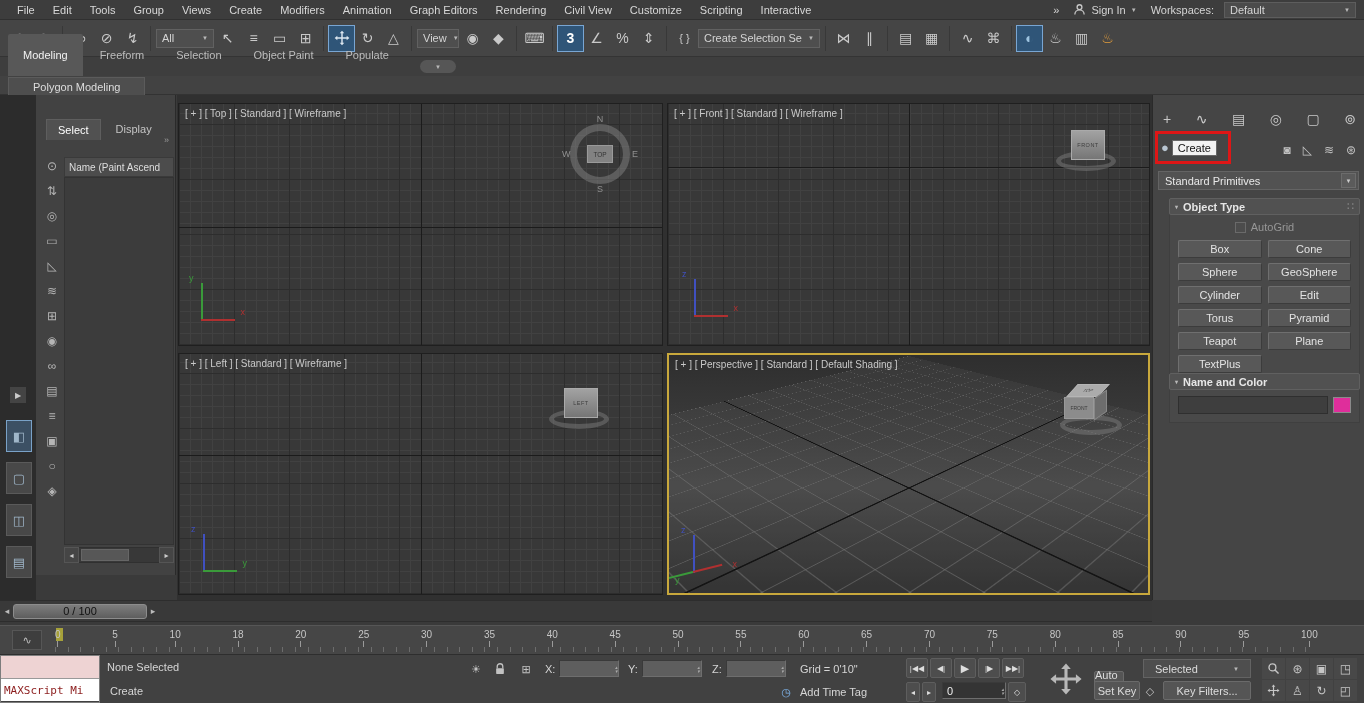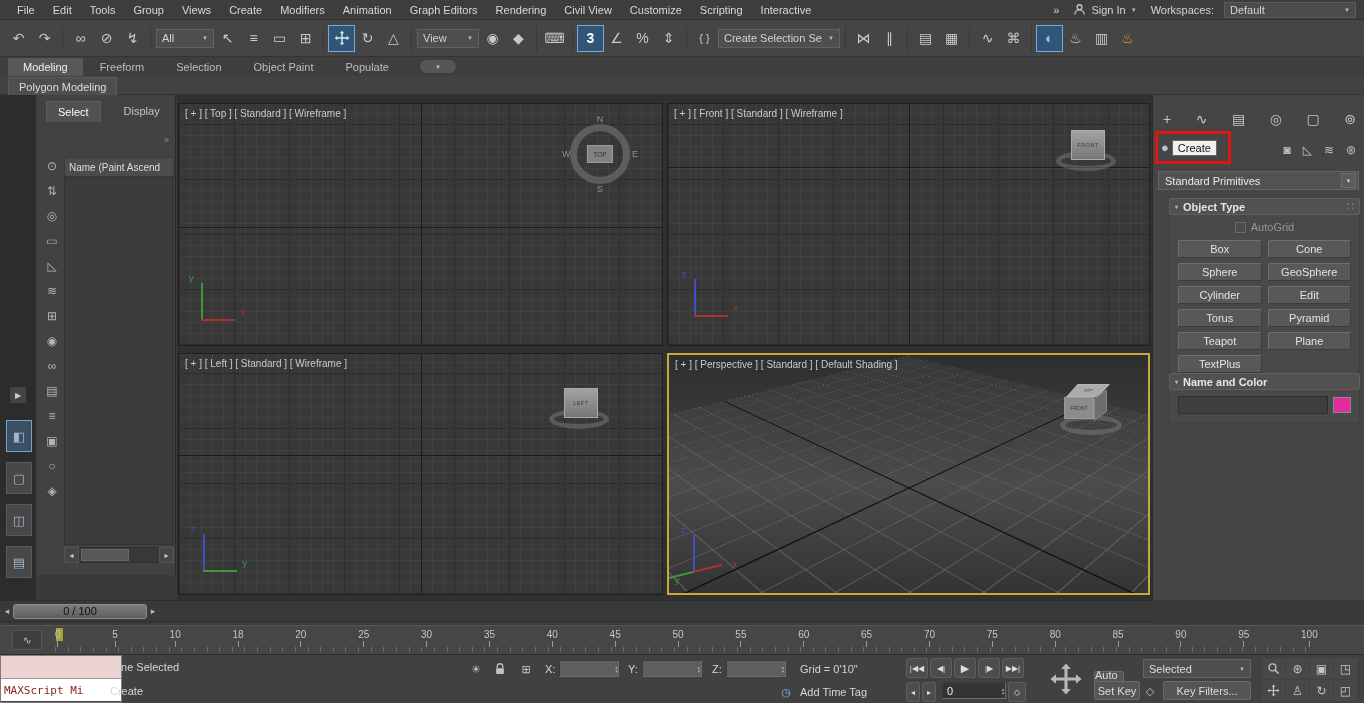--- a/index.html
+++ b/index.html
@@ -21,39 +21,39 @@
 .tb{min-width:25px;height:25px;display:flex;align-items:center;justify-content:center;
 font-size:14px;color:#c9c9c9}
 .tb.active{background:#2f5578;outline:1px solid #79a6d3}
 .tb.b{font-weight:bold;color:#fff}
 .sep{width:1px;height:25px;background:#383838;margin:0 4px}
 .dd{height:19px;background:#4e4e4e;border:1px solid #616161;display:flex;align-items:center;
 justify-content:space-between;padding:0 5px;gap:6px;white-space:nowrap}
 
 .ribbonrow{position:absolute;left:0;top:57px;width:1364px;height:19px;background:#3e3e3e;
 display:flex;align-items:flex-end;padding-left:8px;gap:2px}
-.rtab{padding:3px 15px;color:#bdbdbd}
+.rtab{padding:15px 15px;color:#bdbdbd}
 .rtab.active{background:#585858;color:#f2f2f2;border-radius:2px 2px 0 0}
 .rpill{width:36px;height:13px;background:#565656;border-radius:7px;display:flex;align-items:center;
 justify-content:center;margin:0 0 3px 14px}
 .subtabrow{position:absolute;left:0;top:76px;width:1364px;height:19px;background:#424242;
 border-bottom:1px solid #333}
-.subtab{position:absolute;left:8px;top:1px;height:18px;padding:0 10px;background:#4e4e4e;
+.subtab{position:absolute;left:8px;top:1px;height:18px;padding:0 24px;background:#4e4e4e;
 border:1px solid #5b5b5b;border-bottom:none;display:flex;align-items:center;color:#ddd}
 
 .lstrip{position:absolute;left:0;top:95px;width:36px;height:505px;background:#2c2c2c}
 .expand{position:absolute;left:10px;top:292px;width:16px;height:16px;background:#444;
 display:flex;align-items:center;justify-content:center;font-size:8px;color:#ccc}
 .ltab{position:absolute;left:6px;width:26px;height:32px;background:#484848;border:1px solid #5a5a5a;
 display:flex;align-items:center;justify-content:center;font-size:13px;color:#9fb6c9}
 .ltab.active{background:#3c5064;border-color:#7aa2c8}
 
 .sx{position:absolute;left:36px;top:95px;width:140px;height:480px;background:#424242;
 border-right:1px solid #2a2a2a}
-.sx-tabs{position:absolute;left:10px;top:6px;display:flex;gap:12px}
+.sx-tabs{position:absolute;left:10px;top:24px;display:flex;gap:4px}
 .sx-tab{padding:4px 11px;color:#c4c4c4}
 .sx-tab.active{background:#515151;color:#fff;border:1px solid #5e5e5e;border-bottom:none}
 .sx-ovf{position:absolute;right:6px;top:40px;font-size:9px;color:#999}
 .sx-head{position:absolute;left:28px;top:62px;right:1px;height:20px;background:#4c4c4c;
 border:1px solid #3a3a3a;display:flex;align-items:center;padding:0 4px;font-size:10px;
 color:#dedede;white-space:nowrap;overflow:hidden}
 .sx-icons{position:absolute;left:5px;top:64px;width:22px;bottom:66px;display:flex;
 flex-direction:column;align-items:center;gap:11px;font-size:12px;color:#b5b5b5}
 .sx-list{position:absolute;left:28px;top:82px;right:1px;bottom:30px;background:#3c3c3c;
 border:1px solid #333}
@@ -155,38 +155,38 @@
 .ruler-btn{position:absolute;left:12px;top:4px;width:30px;height:20px;background:#3e3e3e;
 border:1px solid #565656;display:flex;align-items:center;justify-content:center;color:#bbb}
 .marker{position:absolute;left:56px;top:2px;width:7px;height:13px;background:#a6a13a}
 .ticks{position:absolute;left:55px;right:46px;top:3px;display:flex;justify-content:space-between}
 .tick{display:flex;flex-direction:column;align-items:center;color:#c6c6c6;font-size:10px}
 .tick i{display:block;width:1px;height:6px;background:#9a9a9a;margin-top:1px}
 .minor{position:absolute;left:55px;right:46px;bottom:2px;height:5px;
 background:repeating-linear-gradient(90deg,#6c6c6c 0 1px,transparent 1px 12.63px)}
 
 .statusbar{position:absolute;left:0;top:655px;width:1364px;height:48px;background:#414141}
-.mxs{position:absolute;left:0;top:0;width:122px;height:48px;border:1px solid #7d7d7d}
+.mxs{position:absolute;left:0;top:0;width:100px;height:48px;border:1px solid #7d7d7d}
 .mxs-top{height:23px;background:#eed3d3;border-bottom:1px solid #999}
 .mxs-bot{height:22px;background:#fff;display:flex;align-items:center;padding-left:3px;
 font-family:"DejaVu Sans Mono",monospace;font-size:11px;color:#8c1d1d;white-space:nowrap;overflow:hidden}
 .sbt{position:absolute;color:#d6d6d6;white-space:nowrap}
 .sic{position:absolute;width:20px;height:20px;display:flex;align-items:center;justify-content:center;color:#c2c2c2}
 .coord{position:absolute;display:flex;align-items:center;gap:4px}
 .field{width:60px;height:17px;background:#5e5e5e;border:1px solid;border-color:#3a3a3a #6e6e6e #6e6e6e #3a3a3a;
 display:flex;align-items:center;justify-content:space-between;padding:0 1px 0 4px;color:#eee}
 .field.dark{background:#343434}
 .spin{display:flex;flex-direction:column;line-height:4px;font-size:5px;color:#aaa}
 .pb{width:22px;height:20px;background:#4d4d4d;border:1px solid #5e5e5e;border-radius:2px;
 display:flex;align-items:center;justify-content:center;font-size:8px;color:#ddd}
 .pbrow{position:absolute;display:flex;gap:2px}
 .keybtn{position:absolute;background:#555;border:1px solid #6a6a6a;border-radius:2px;color:#ddd;
 display:flex;align-items:center;justify-content:center}
 .kdd{position:absolute;background:#4e4e4e;border:1px solid #636363;display:flex;align-items:center;
-justify-content:space-between;padding:0 5px;color:#ddd}
+justify-content:space-between;padding:0 11px;color:#ddd}
 .navgrid{position:absolute;left:1262px;top:3px;display:grid;grid-template-columns:repeat(4,23px);
 grid-auto-rows:21px;gap:1px}
 .nv{background:#484848;display:flex;align-items:center;justify-content:center;font-size:12px;color:#c6c6c6}
 </style>
 </head>
 <body>
 
 <div id="root">
 
   <div class="menubar">
@@ -240,21 +240,21 @@
     <span class="tb">⊞</span>
     <span class="sep"></span>
     <span class="tb active">
         <svg width="16" height="16" viewBox="0 0 24 24">
           <path fill="#dce6ef" d="M12 1 15.4 5 13.1 5 13.1 10.9 19 10.9 19 8.6 23 12 19 15.4 19 13.1 13.1 13.1 13.1 19 15.4 19 12 23 8.6 19 10.9 19 10.9 13.1 5 13.1 5 15.4 1 12 5 8.6 5 10.9 10.9 10.9 10.9 5 8.6 5 Z"></path>
         </svg>
       </span>
     <span class="tb">↻</span>
     <span class="tb">△</span>
     <span class="sep"></span>
-    <div class="dd" style="width:62px">
+    <div class="dd" style="width:42px">
       <span>View</span>
       <span class="crt">▼</span>
     </div>
     <span class="tb">◉</span>
     <span class="tb">◆</span>
     <span class="sep"></span>
     <span class="tb">⌨</span>
     <span class="sep"></span>
     <span class="tb active b">3</span>
     <span class="tb">∠</span>

